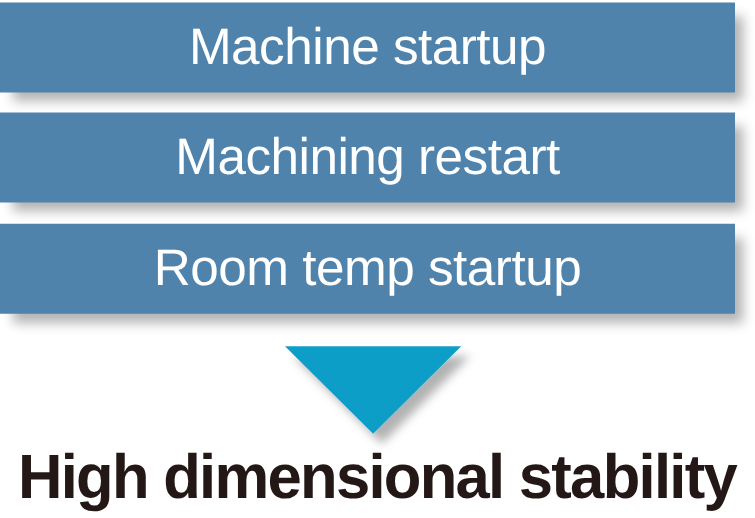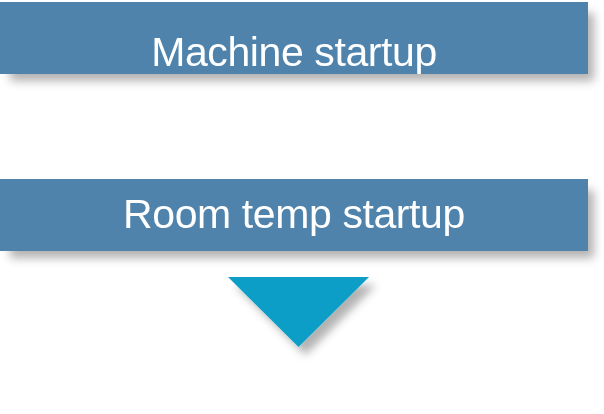--- a/index.html
+++ b/index.html
@@ -28,21 +28,21 @@
     left: 0;
     width: 588px;
     height: 72px;
     background: #4f83ac;
     box-sizing: border-box;
     display: flex;
     align-items: center;
     justify-content: center;
     box-shadow: 8px 9px 9px -2px rgba(0, 0, 0, 0.30);
   }
-  .bar-1 { top: 2px; align-items: flex-end; }
+  .bar-1 { top: 2px; }
   .bar-2 { top: 90px; }
   .bar-3 { top: 179px; }
 
   .bar-label {
     color: #ffffff;
     font-size: 41px;
     font-weight: 400;
     line-height: 1;
     letter-spacing: -0.4px;
     white-space: nowrap;
@@ -87,30 +87,36 @@
 </style>
 </head>
 <body>
 
 <div id="diagram">
 
   <div class="bar bar-1">
     <span class="bar-label">Machine startup</span>
   </div>
 
+  <div class="bar bar-2">
+    <span class="bar-label">Machining restart</span>
+  </div>
 
   <div class="bar bar-3">
     <span class="bar-label">Room temp startup</span>
   </div>
 
   <div class="arrow-wrap">
     <svg viewBox="0 0 141 70" xmlns="http://www.w3.org/2000/svg" aria-hidden="true">
       <defs>
         <filter id="arrowShadow" x="-40%" y="-40%" width="200%" height="220%">
           <feDropShadow dx="7" dy="8" stdDeviation="4" flood-color="#000000" flood-opacity="0.30"></feDropShadow>
         </filter>
       </defs>
       <polygon points="0,0 141,0 70.5,70" fill="#109ec8" filter="url(#arrowShadow)"></polygon>
     </svg>
   </div>
 
+  <div class="outcome">
+    <span class="outcome-label">High dimensional stability</span>
+  </div>
 
 </div>
 
 </body></html>

